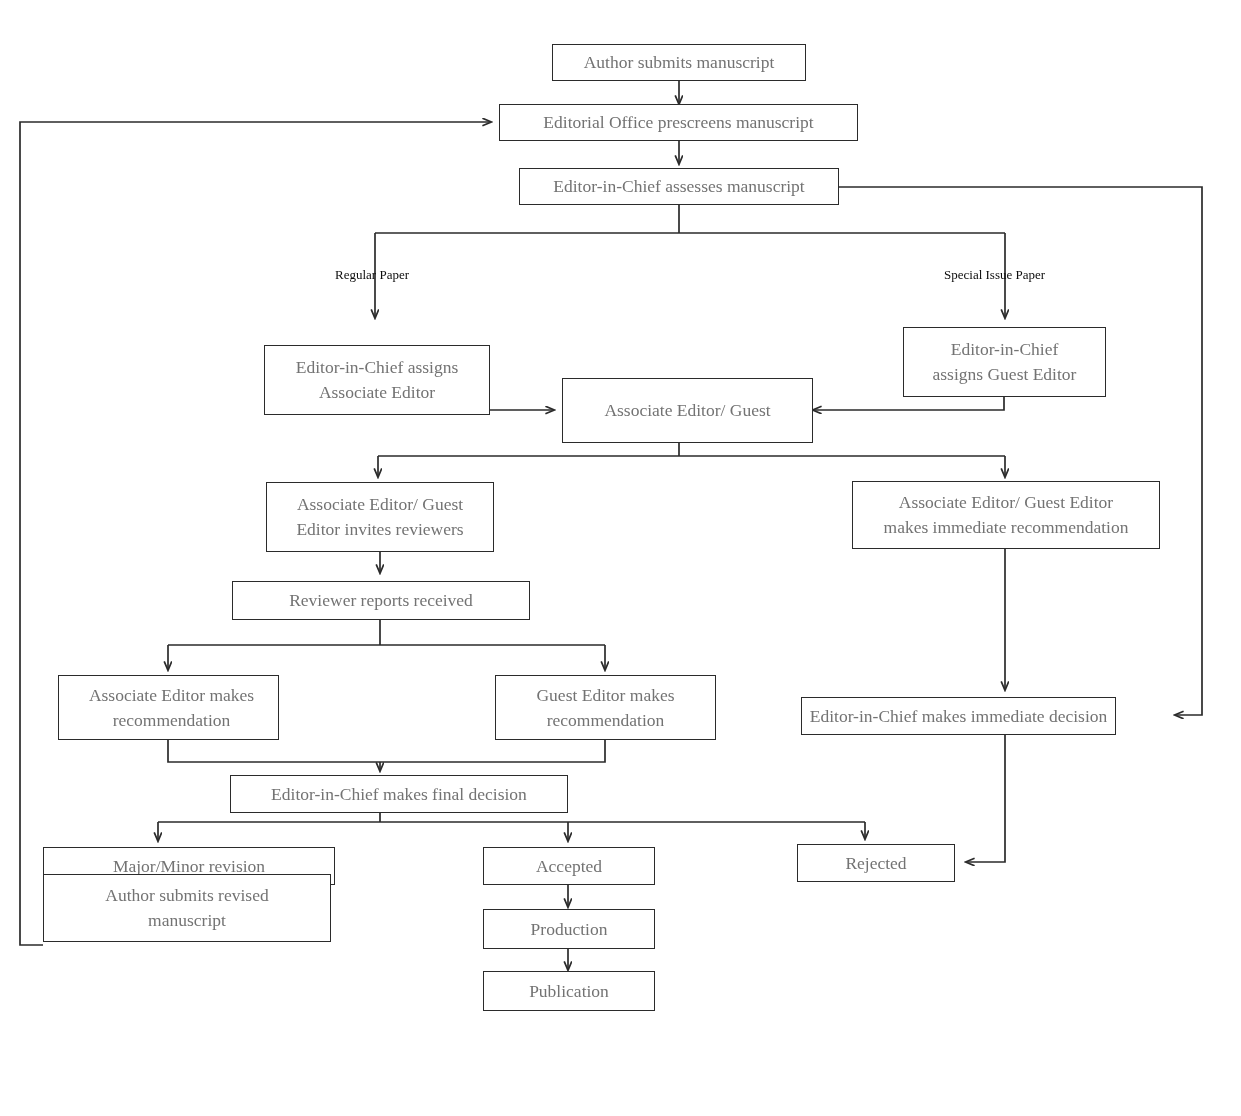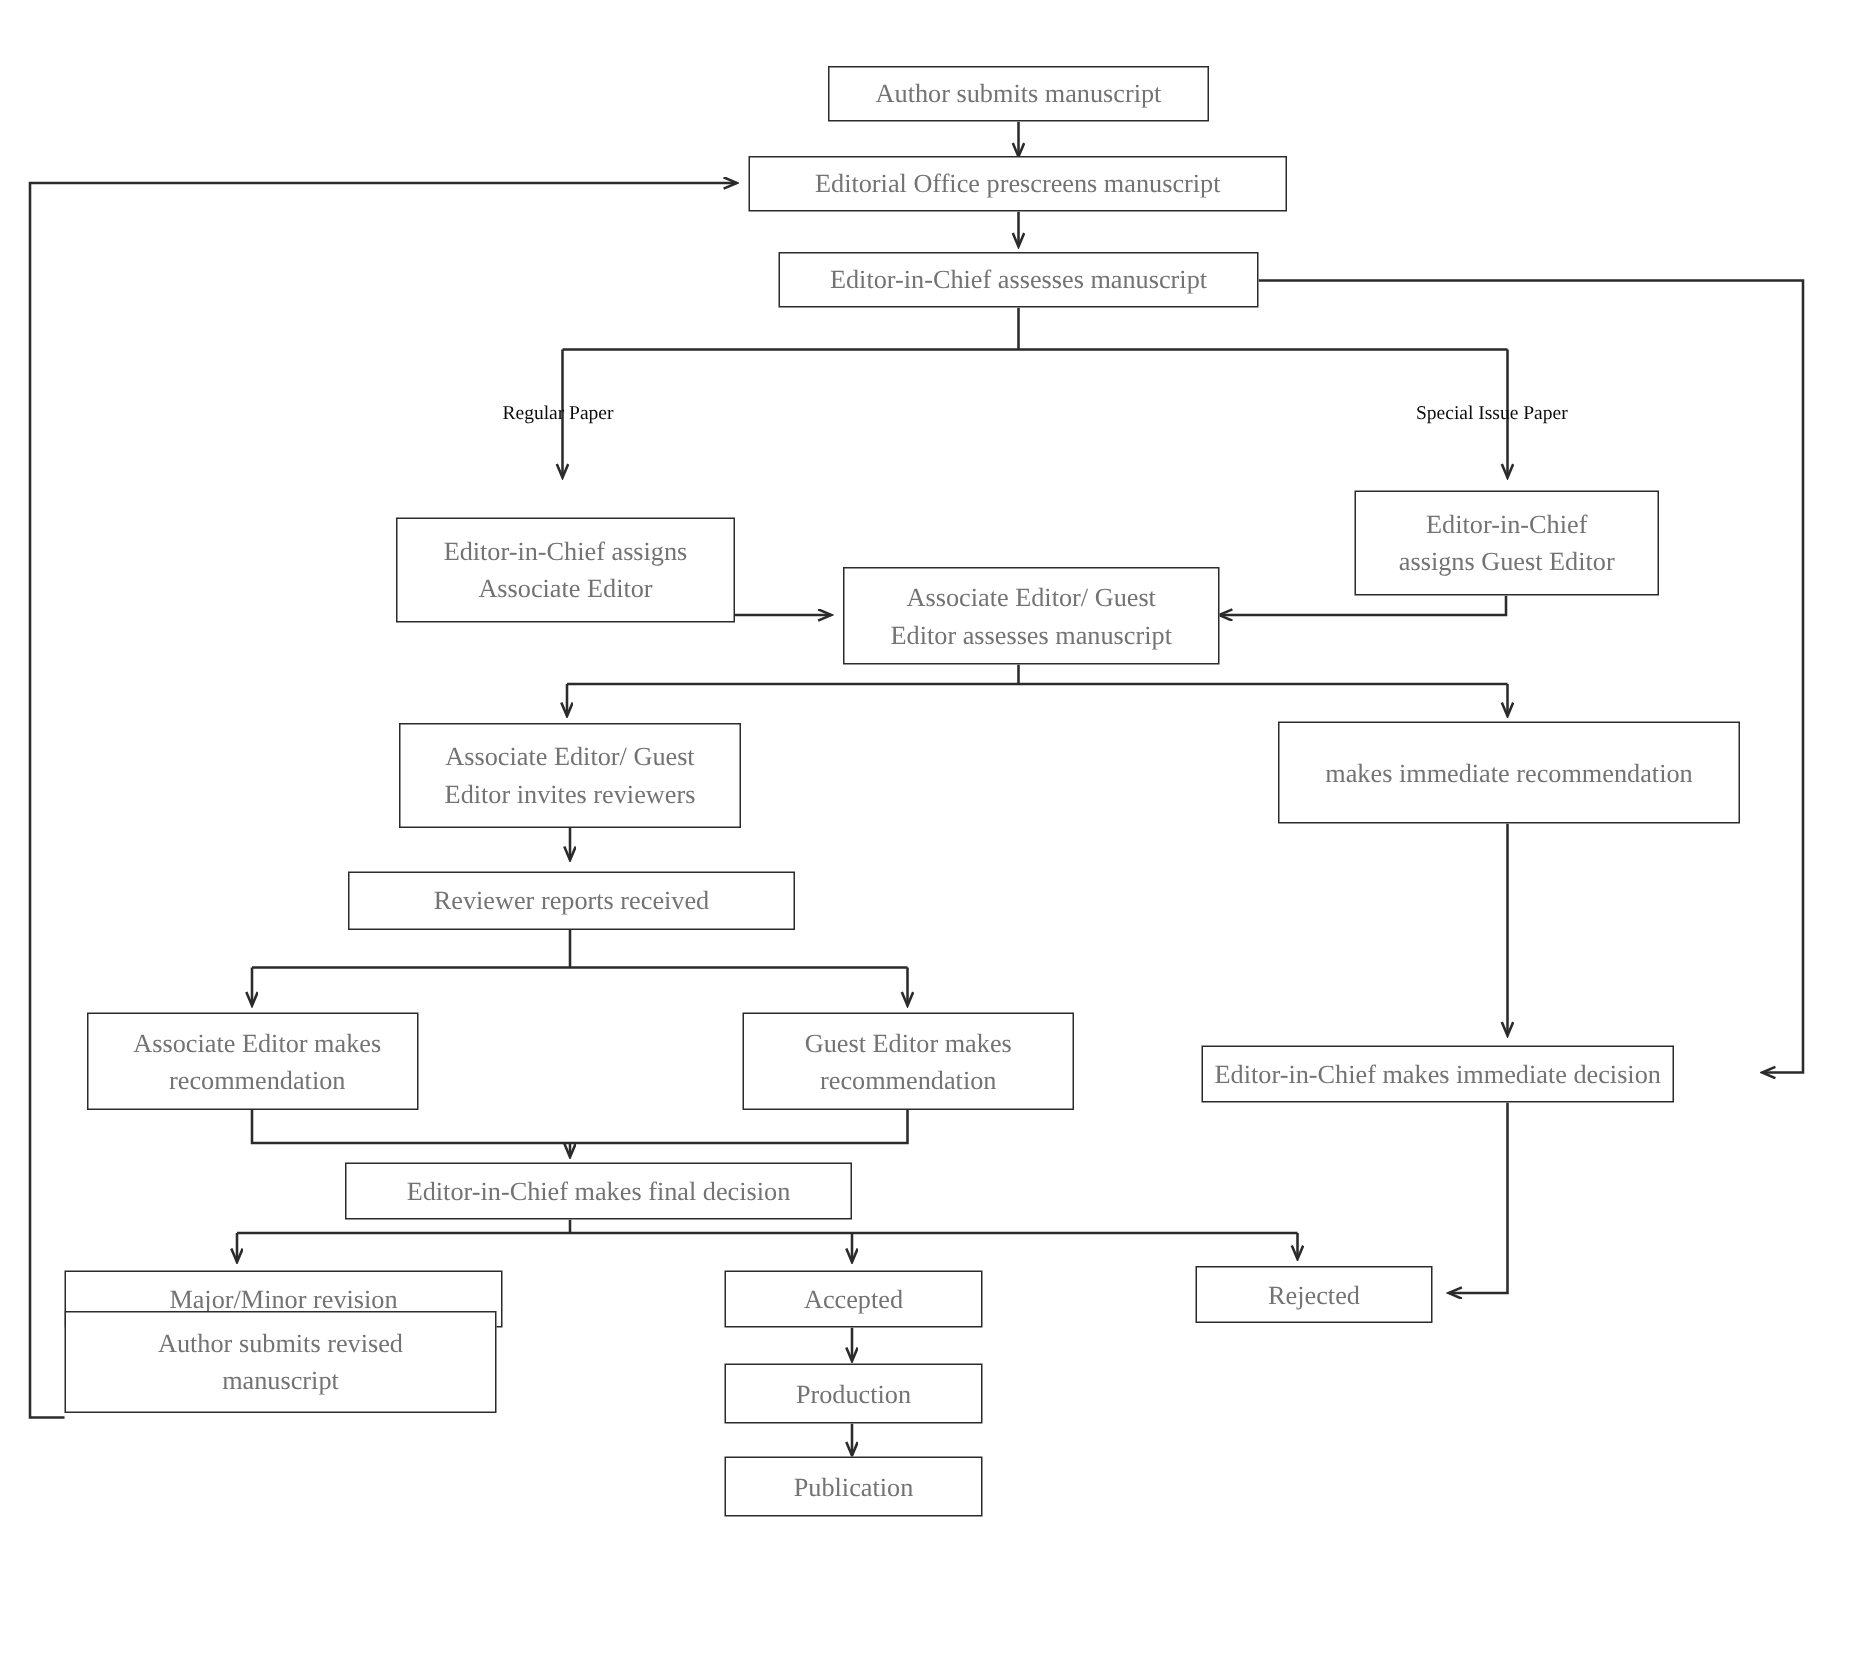--- a/index.html
+++ b/index.html
@@ -129,33 +129,33 @@
   <div class="node" style="left:903px; top:327px; width:203px; height:70px;">
     <span>
       <span>Editor-in-Chief</span>
       <span>assigns Guest Editor</span>
     </span>
   </div>
 
   <div class="node" style="left:562px; top:378px; width:251px; height:65px;">
     <span>
       <span>Associate Editor/ Guest</span>
-      <span>Editor assesses manuscript</span>
     </span>
   </div>
 
   <div class="node" style="left:266px; top:482px; width:228px; height:70px;">
     <span>
       <span>Associate Editor/ Guest</span>
       <span>Editor invites reviewers</span>
     </span>
   </div>
 
   <div class="node" style="left:852px; top:481px; width:308px; height:68px;">
     <span>
+      <span>Associate Editor/ Guest Editor</span>
       <span>makes immediate recommendation</span>
     </span>
   </div>
 
   <div class="node" style="left:232px; top:581px; width:298px; height:39px;">
     <span>Reviewer reports received</span>
   </div>
 
   <div class="node" style="left:58px; top:675px; width:221px; height:65px;padding-left:12px;">
     <span>

